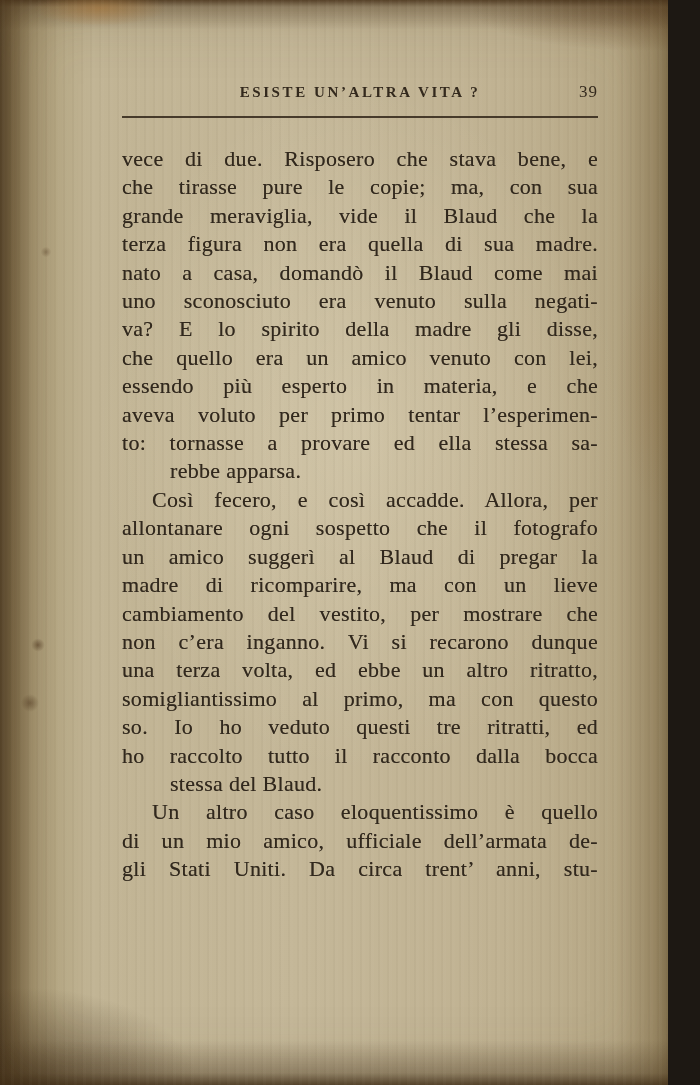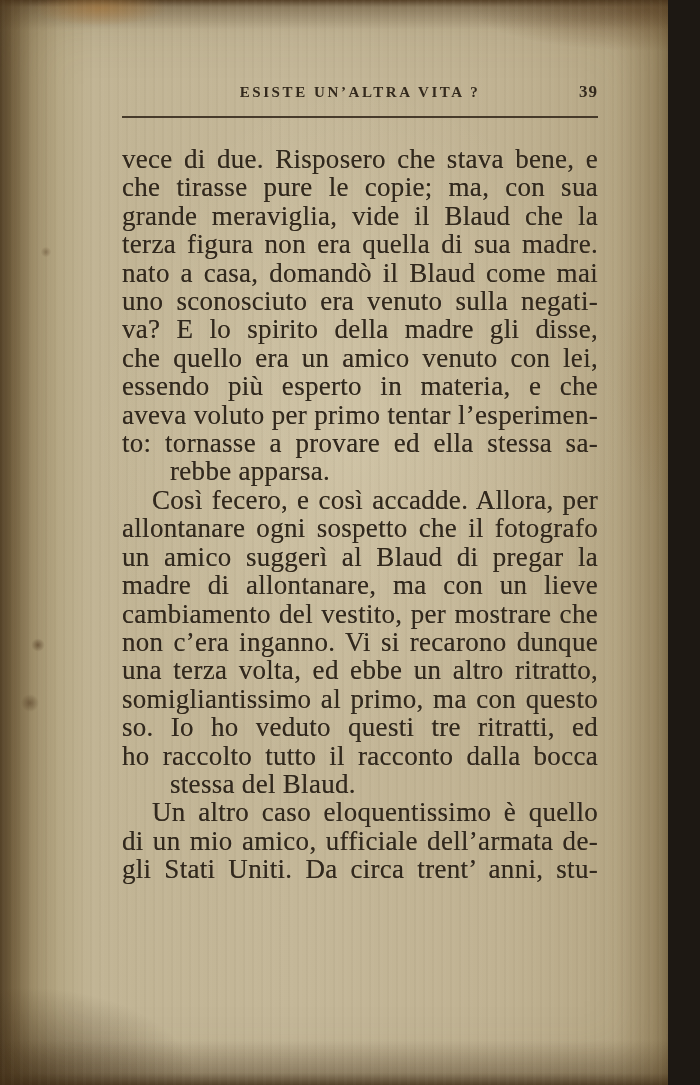--- a/index.html
+++ b/index.html
@@ -71,39 +71,39 @@
     font-weight: bold;
     letter-spacing: 2.6px;
     color: #33291d;
   }
 
   .page-number {
     position: absolute;
     top: 82px;
     right: 0;
     font-size: 17px;
-    font-weight: bold;
+    font-weight: normal;
     letter-spacing: 1px;
     color: #33291d;
   }
 
   .rule {
     position: absolute;
     top: 116px;
     left: 0;
     width: 100%;
     border-top: 2px solid rgba(48,37,24,0.85);
   }
 
   .text-block {
     position: absolute;
     top: 145px;
     left: 0;
     width: 100%;
-    font-size: 27px;
+    font-size: 22px;
     line-height: 28.4px;
     letter-spacing: 0.3px;
   }
 
   .line {
     text-align: justify;
     text-align-last: justify;
     text-justify: inter-word;
     white-space: normal;
     color: #31281d;
@@ -133,21 +133,21 @@
       <div class="line">uno sconosciuto era venuto sulla negati-</div>
       <div class="line">va? E lo spirito della madre gli disse,</div>
       <div class="line">che quello era un amico venuto con lei,</div>
       <div class="line">essendo più esperto in materia, e che</div>
       <div class="line">aveva voluto per primo tentar l’esperimen-</div>
       <div class="line">to: tornasse a provare ed ella stessa sa-</div>
       <div class="line par-end">rebbe apparsa.</div>
       <div class="line indent">Così fecero, e così accadde. Allora, per</div>
       <div class="line">allontanare ogni sospetto che il fotografo</div>
       <div class="line">un amico suggerì al Blaud di pregar la</div>
-      <div class="line">madre di allontanare, ma con un lieve</div>
+      <div class="line">madre di ricomparire, ma con un lieve</div>
       <div class="line">cambiamento del vestito, per mostrare che</div>
       <div class="line">non c’era inganno. Vi si recarono dunque</div>
       <div class="line">una terza volta, ed ebbe un altro ritratto,</div>
       <div class="line">somigliantissimo al primo, ma con questo</div>
       <div class="line">so. Io ho veduto questi tre ritratti, ed</div>
       <div class="line">ho raccolto tutto il racconto dalla bocca</div>
       <div class="line par-end">stessa del Blaud.</div>
       <div class="line indent">Un altro caso eloquentissimo è quello</div>
       <div class="line">di un mio amico, ufficiale dell’armata de-</div>
       <div class="line">gli Stati Uniti. Da circa trent’ anni, stu-</div>

